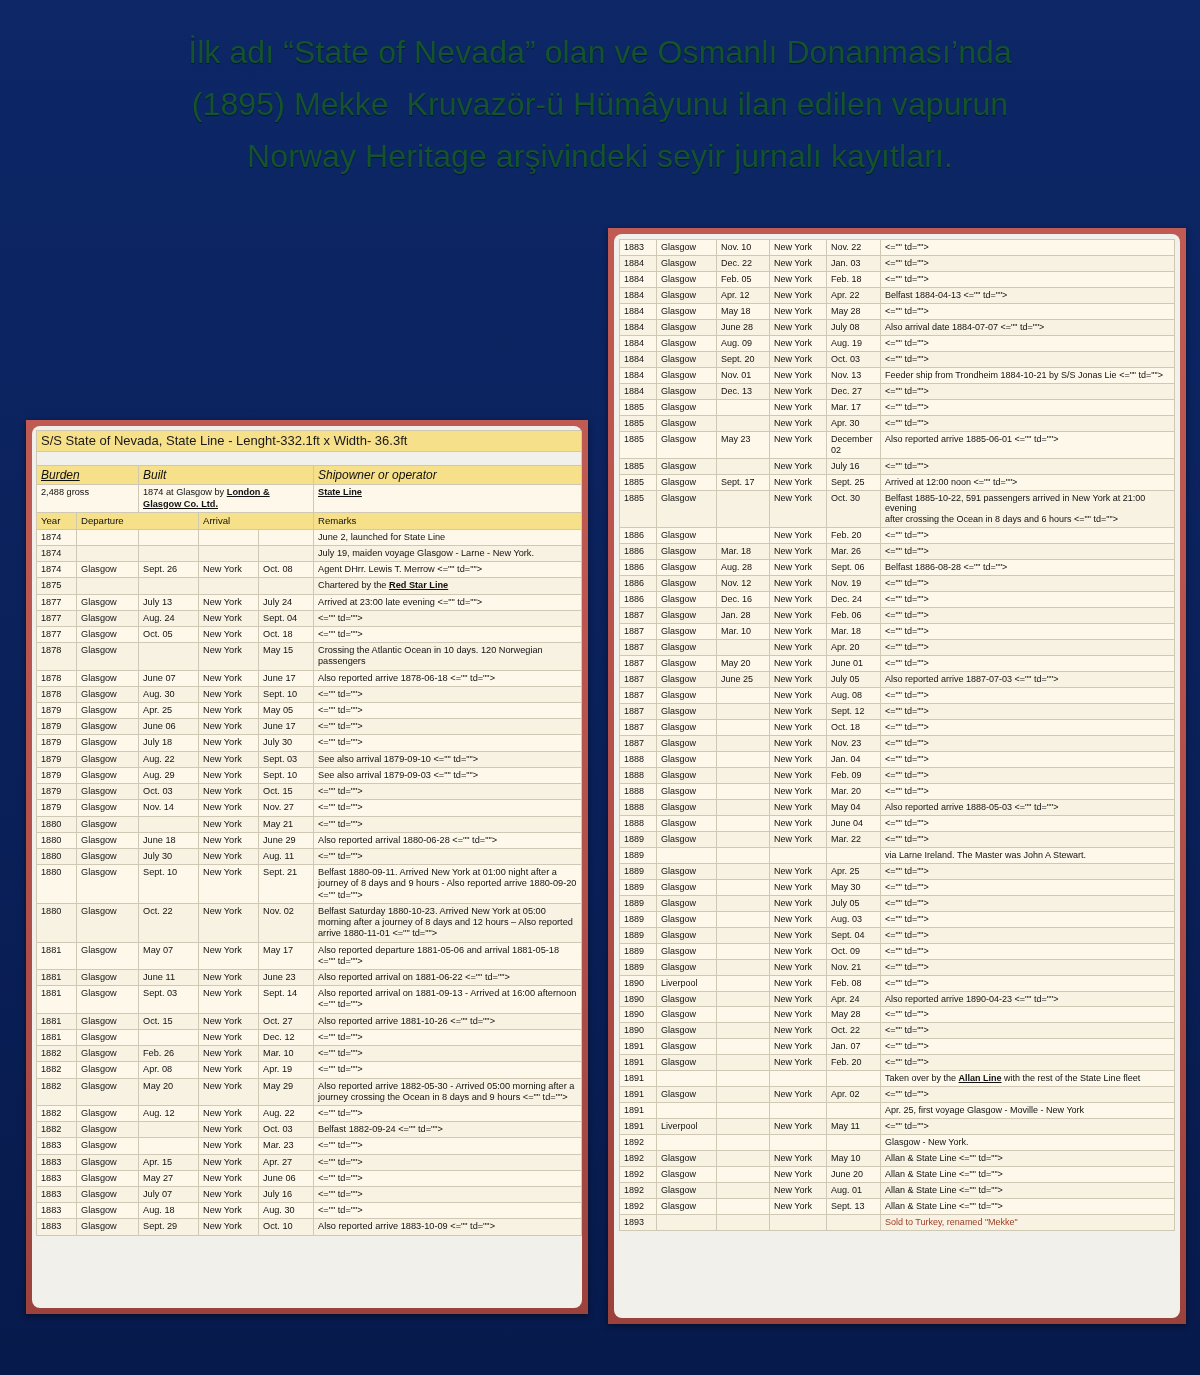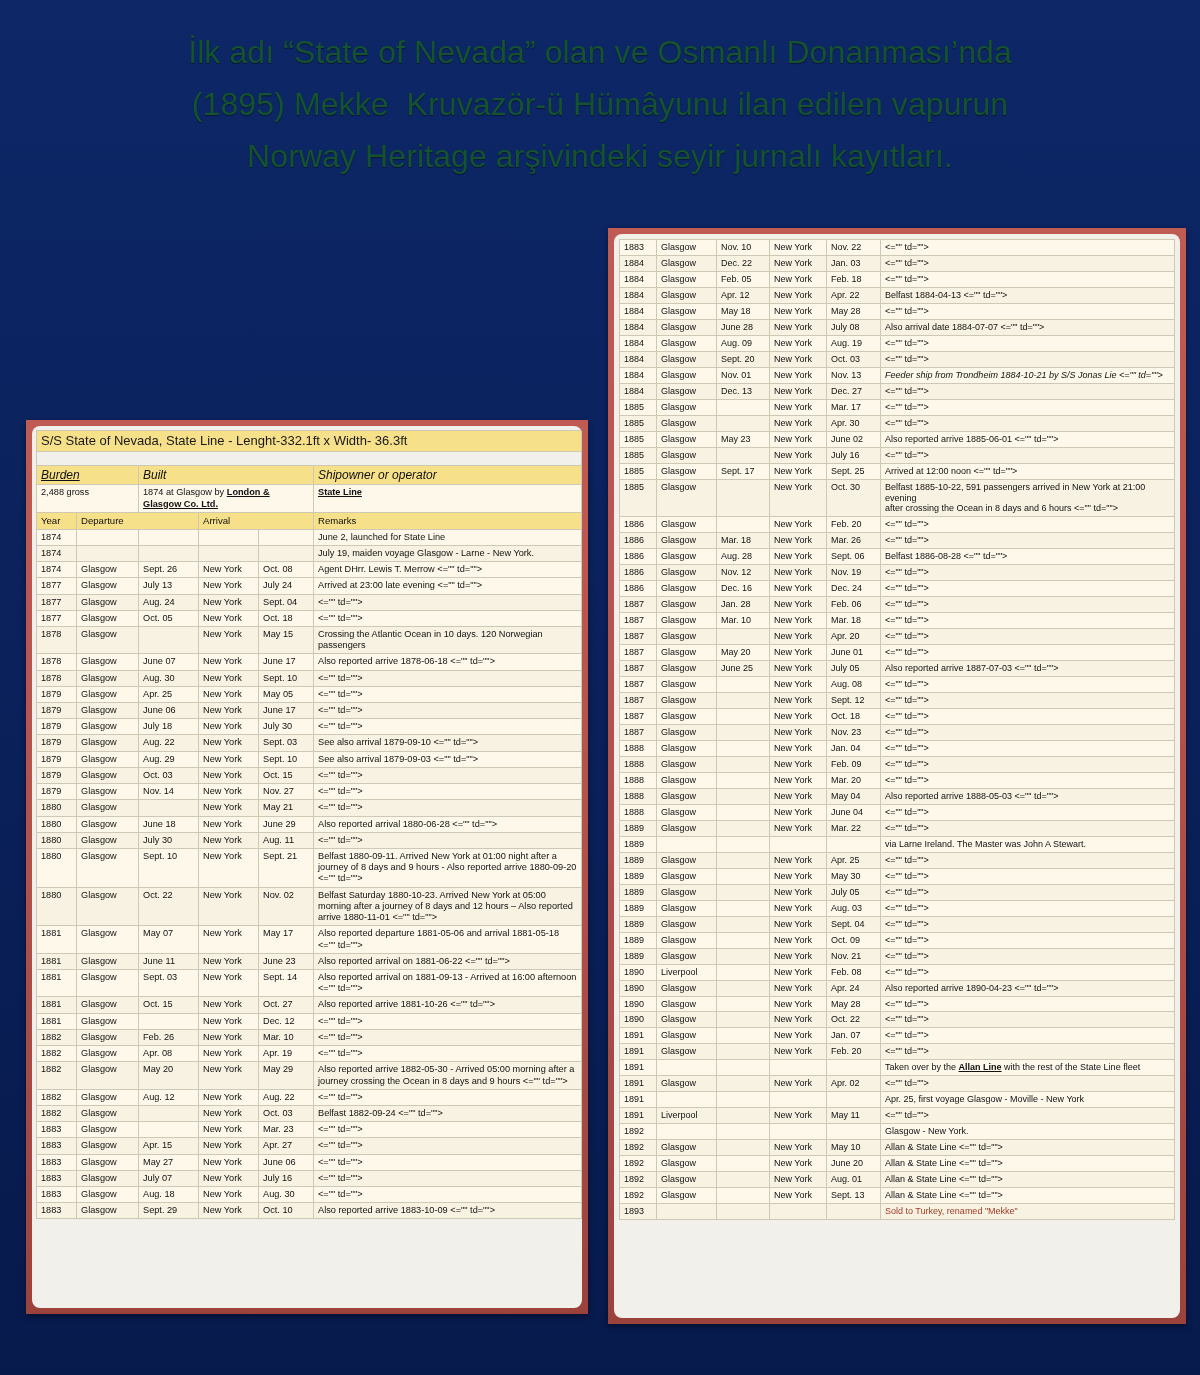--- a/index.html
+++ b/index.html
@@ -108,21 +108,21 @@
   .colhead td {
     background: #f7e08a !important;
     font-weight: bold;
     text-align: center;
     font-size: 9.6px;
     padding: 3px 4px;
     border: 1px solid #d8cfae;
   }
   u.ul { text-decoration: underline; }
   b.bd { font-weight: bold; }
-  .ital { font-style: italic; }
+  .ital { }
   .sold { color: #9e3b24; font-weight: bold; }
 
   
   .lw1 { width: 40px; }
   .lw2 { width: 62px; }
   .lw3 { width: 60px; }
   .lw4 { width: 60px; }
   .lw5 { width: 55px; }
   .lw6 { width: auto; }
 
@@ -199,20 +199,28 @@
             <td>July 19, maiden voyage Glasgow - Larne - New York.</td>
           </tr>
           <tr class="even">
             <td>1874</td>
             <td>Glasgow</td>
             <td>Sept. 26</td>
             <td>New York</td>
             <td>Oct. 08</td>
             <td>Agent DHrr. Lewis T. Merrow  &lt;="" td=""&gt;</td>
           </tr>
+          <tr class="odd">
+            <td>1875</td>
+            <td></td>
+            <td></td>
+            <td></td>
+            <td></td>
+            <td><span>Chartered by the </span><b class="bd"><u class="ul">Red Star Line</u></b></td>
+          </tr>
           <tr class="even">
             <td>1877</td>
             <td>Glasgow</td>
             <td>July 13</td>
             <td>New York</td>
             <td>July 24</td>
             <td>Arrived at 23:00 late evening  &lt;="" td=""&gt;</td>
           </tr>
           <tr class="odd">
             <td>1877</td>
@@ -589,21 +597,21 @@
             <td></td>
             <td>New York</td>
             <td>Apr. 30</td>
             <td>&lt;="" td=""&gt;</td>
           </tr>
           <tr class="even">
             <td>1885</td>
             <td>Glasgow</td>
             <td>May 23</td>
             <td>New York</td>
-            <td>June 02</td>
+            <td>December 02</td>
             <td>Also reported arrive 1885-06-01  &lt;="" td=""&gt;</td>
           </tr>
           <tr class="odd">
             <td>1885</td>
             <td>Glasgow</td>
             <td></td>
             <td>New York</td>
             <td>July 16</td>
             <td>&lt;="" td=""&gt;</td>
           </tr>

